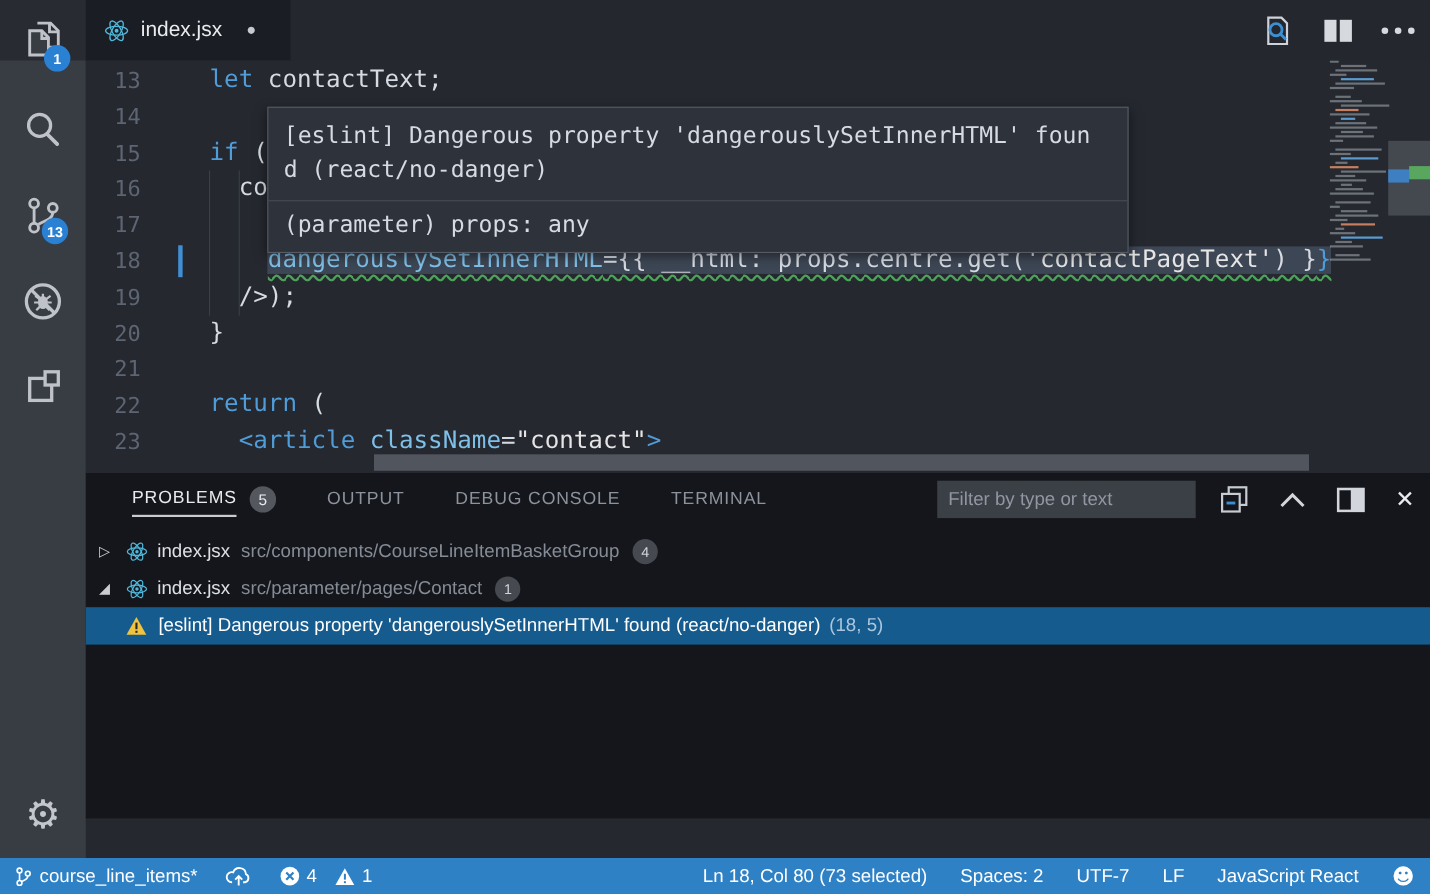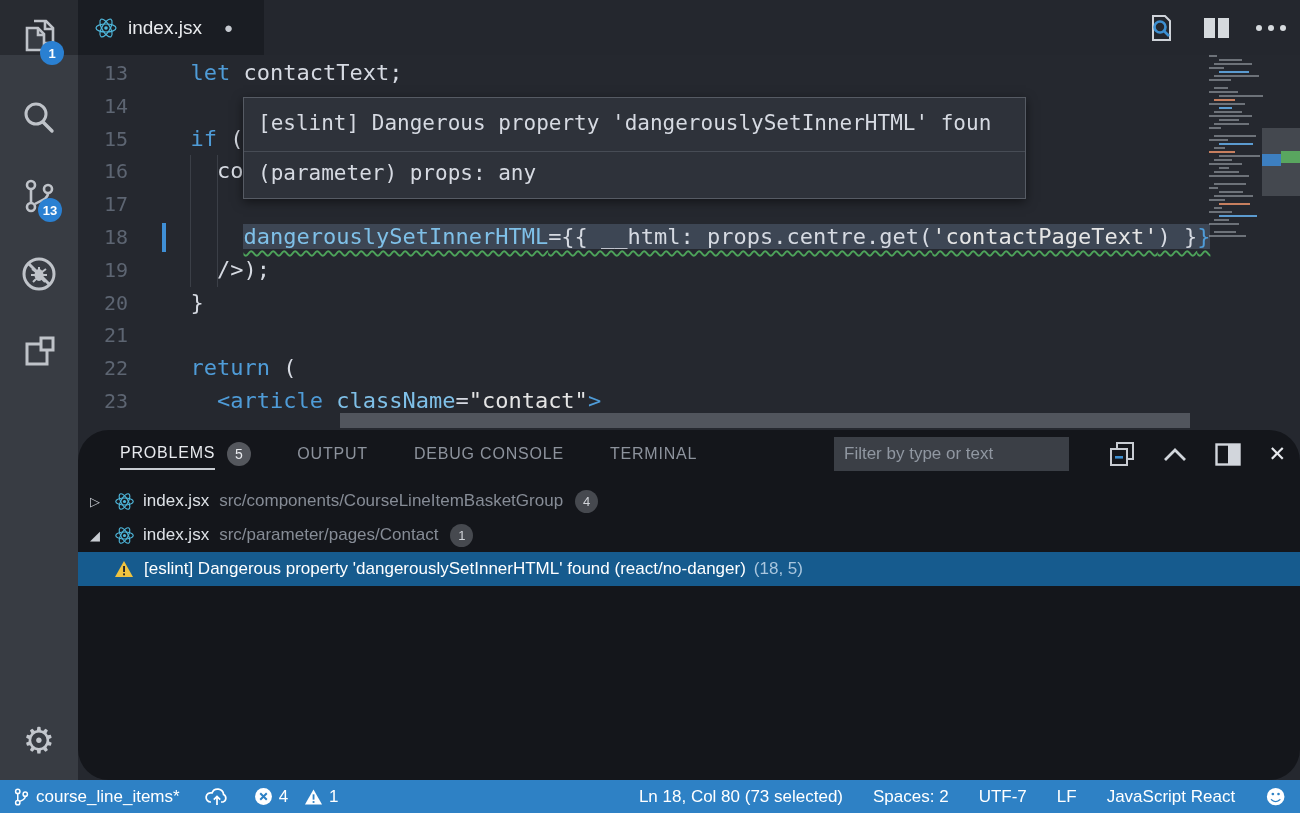--- a/index.html
+++ b/index.html
@@ -48,28 +48,28 @@
 
   .minimap { position:absolute; right:38px; top:0; width:57px; bottom:0; }
   .mm-bar { height:2px; margin:0 0 2px 4px; background:rgba(197,203,213,.45); }
   .ovruler { position:absolute; right:0; top:0; width:38px; bottom:0; }
   .ov-slider { position:absolute; left:0; right:0; top:73px; height:68px; background:rgba(125,131,141,.35); }
   .ov-blue  { position:absolute; left:0; width:19px; top:99px; height:12px; background:#3d7fc0; }
   .ov-green { position:absolute; left:19px; right:0; top:96px; height:12px; background:#59a65f; }
   .hscroll { position:absolute; left:262px; bottom:2px; width:850px; height:15px; background:rgba(125,130,140,.5); }
 
   
-  .panel { position:absolute; left:78px; top:430px; right:0; height:350px; background:#14161b;border-radius:31px; }
+  .panel { position:absolute; left:78px; top:430px; right:0; height:314px; background:#14161b; }
   .panel-head { position:relative; height:48px; display:flex; align-items:center; padding-left:42px; }
   .ptab { margin-right:46px; display:flex; align-items:center; color:#8d939d; font-size:16px; letter-spacing:.8px; }
   .ptab .lbl { padding:6px 0; }
   .ptab.active .lbl { color:#e8eaee; border-bottom:2px solid #c8ccd2; }
   .ptab-badge { margin-left:12px; min-width:24px; height:24px; border-radius:12px; background:#54575d;
                 color:#e8eaee; font-size:14px; display:flex; align-items:center; justify-content:center; }
-  .filter { position:absolute; left:756px; top:7px; width:235px; height:34px; background:#3b3f46; border:none;
+  .filter { position:absolute; left:774px; top:7px; width:235px; height:34px; background:#3b3f46; border:none;
             color:#d6dae2; font-size:17px; padding:0 10px; outline:none; font-family:"Liberation Sans",sans-serif; }
   .filter::placeholder { color:#9097a1; }
   .panel-actions { position:absolute; right:14px; top:0; height:48px; display:flex; align-items:center; gap:27px; }
   .close-x { color:#e8eaee; font-size:21px; }
 
   .prows { position:absolute; left:0; top:54px; right:0; }
   .prow { height:34px; display:flex; align-items:center; font-size:17px; padding-left:12px; }
   .twisty { width:24px; color:#c9cdd3; font-size:13px; font-family:"DejaVu Sans",sans-serif; }
   .fname { color:#dde1e6; margin-left:8px; }
   .fpath { color:#868c96; margin-left:10px; }
@@ -203,20 +203,21 @@
       <div class="code-line"><span class="ln">20</span><span class="ct">  <span><span class="c-fg">}</span></span></span></div>
       <div class="code-line"><span class="ln">21</span><span class="ct"><span></span></span></div>
       <div class="code-line"><span class="ln">22</span><span class="ct">  <span><span class="c-kw">return </span><span class="c-fg">(</span></span></span></div>
       <div class="code-line"><span class="ln">23</span><span class="ct">    <span><span class="c-tag">&lt;article</span><span class="c-attr"> className</span><span class="c-fg">=</span><span class="c-str">"contact"</span><span class="c-tag">&gt;</span></span></span></div>
     </div>
   <div class="cursor"></div>
 
   <div class="tooltip mono">
     <div class="msg">
       <div>[eslint] Dangerous property 'dangerouslySetInnerHTML' foun</div>
+      <div>d (react/no-danger)</div>
     </div>
     <div class="param">(parameter) props: any</div>
   </div>
 
   <div class="minimap">
       <div class="mm-bar" style="width: 8px; margin-left: 4px;"></div>
       <div class="mm-bar" style="width: 23px; margin-left: 14px;"></div>
       <div class="mm-bar" style="width: 38px; margin-left: 9px;"></div>
       <div class="mm-bar" style="width: 15px; margin-left: 4px;"></div>
       <div class="mm-bar" style="width: 30px; margin-left: 14px; background: rgb(91, 155, 208);"></div>

